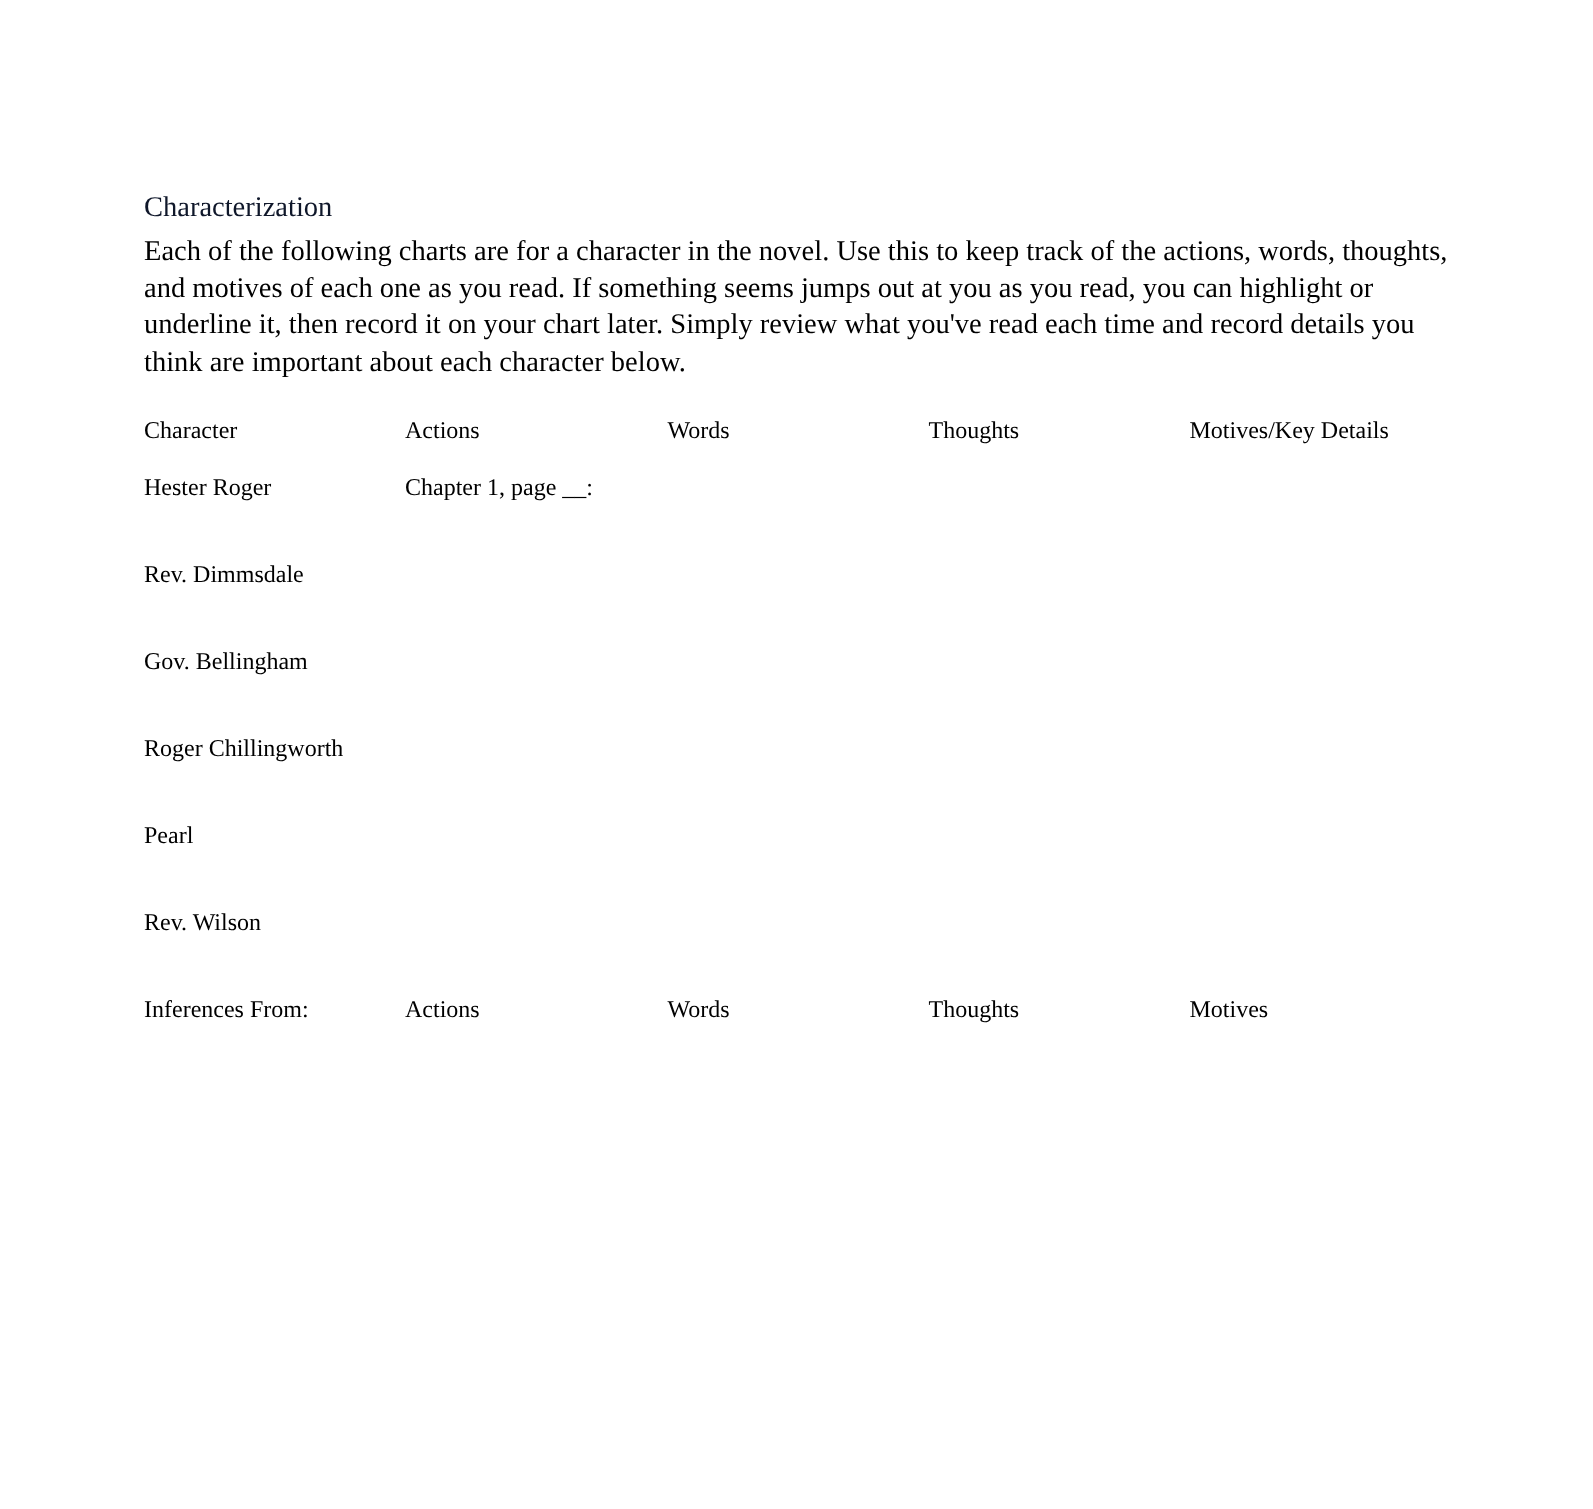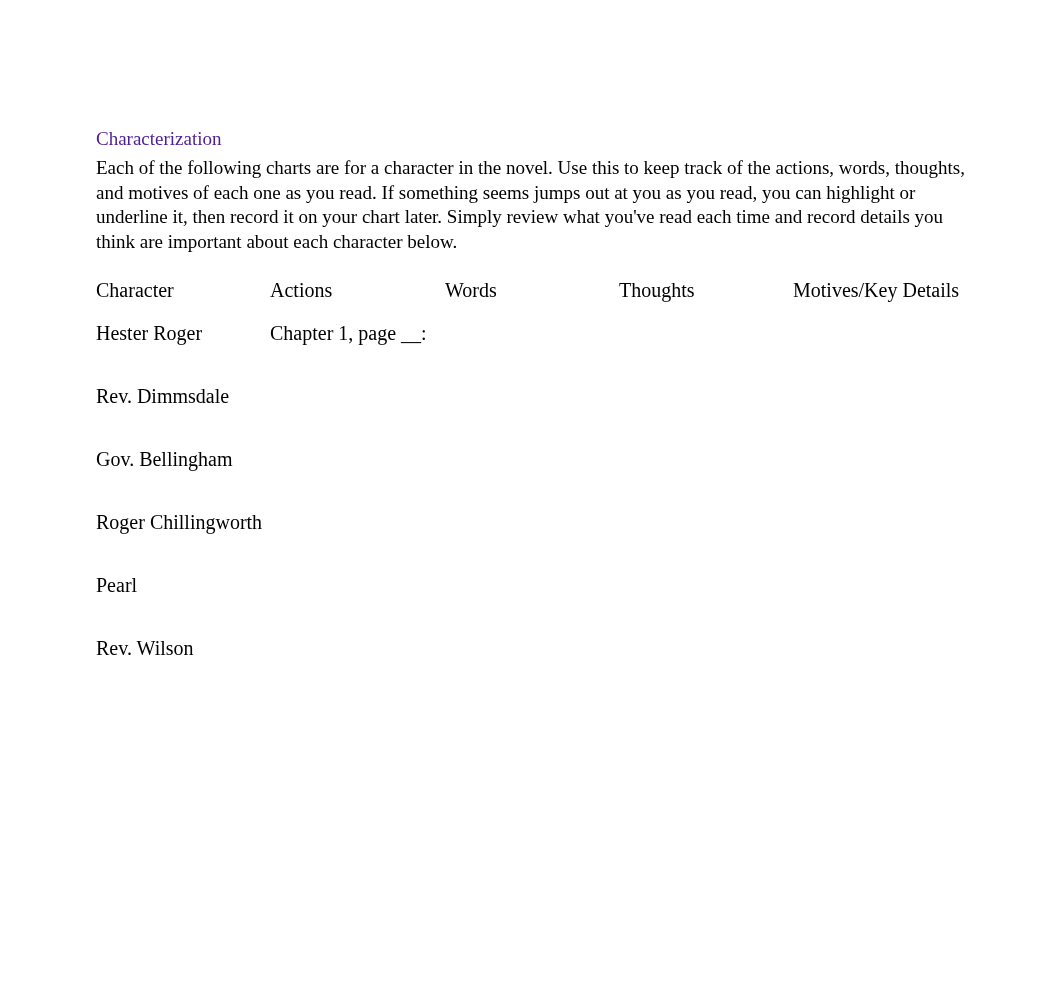--- a/index.html
+++ b/index.html
@@ -11,38 +11,38 @@
       width: 1062px;
       height: 1006px;
       background: #ffffff;
       font-family: "Times New Roman", Times, serif;
       color: #000000;
     }
     .page {
       padding: 128px 96px 0 96px;
     }
     .title {
-      color: #4c1d95;
+      color: #0f172a;
       font-size: 19px;
       font-weight: normal;
       margin-bottom: 6px;
     }
     .intro {
       font-size: 19px;
       line-height: 1.3;
       margin-bottom: 24px;
     }
     table {
       width: 100%;
       border-collapse: collapse;
       table-layout: fixed;
     }
     td {
       vertical-align: top;
-      font-size: 20px;
+      font-size: 16px;
       padding: 0;
     }
     .col1 { width: 174px; }
     .col2 { width: 175px; }
     .col3 { width: 174px; }
     .col4 { width: 174px; }
     .col5 { width: 174px; }
     .header-row td {
       padding-bottom: 20px;
     }
@@ -111,15 +111,22 @@
       <td></td>
       <td></td>
     </tr>
     <tr class="data-row">
       <td>Rev. Wilson</td>
       <td></td>
       <td></td>
       <td></td>
       <td></td>
     </tr>
+    <tr class="inf-row">
+      <td>Inferences From:</td>
+      <td>Actions</td>
+      <td>Words</td>
+      <td>Thoughts</td>
+      <td>Motives</td>
+    </tr>
   </tbody>
     </table>
 </div>
 
 </body></html>

